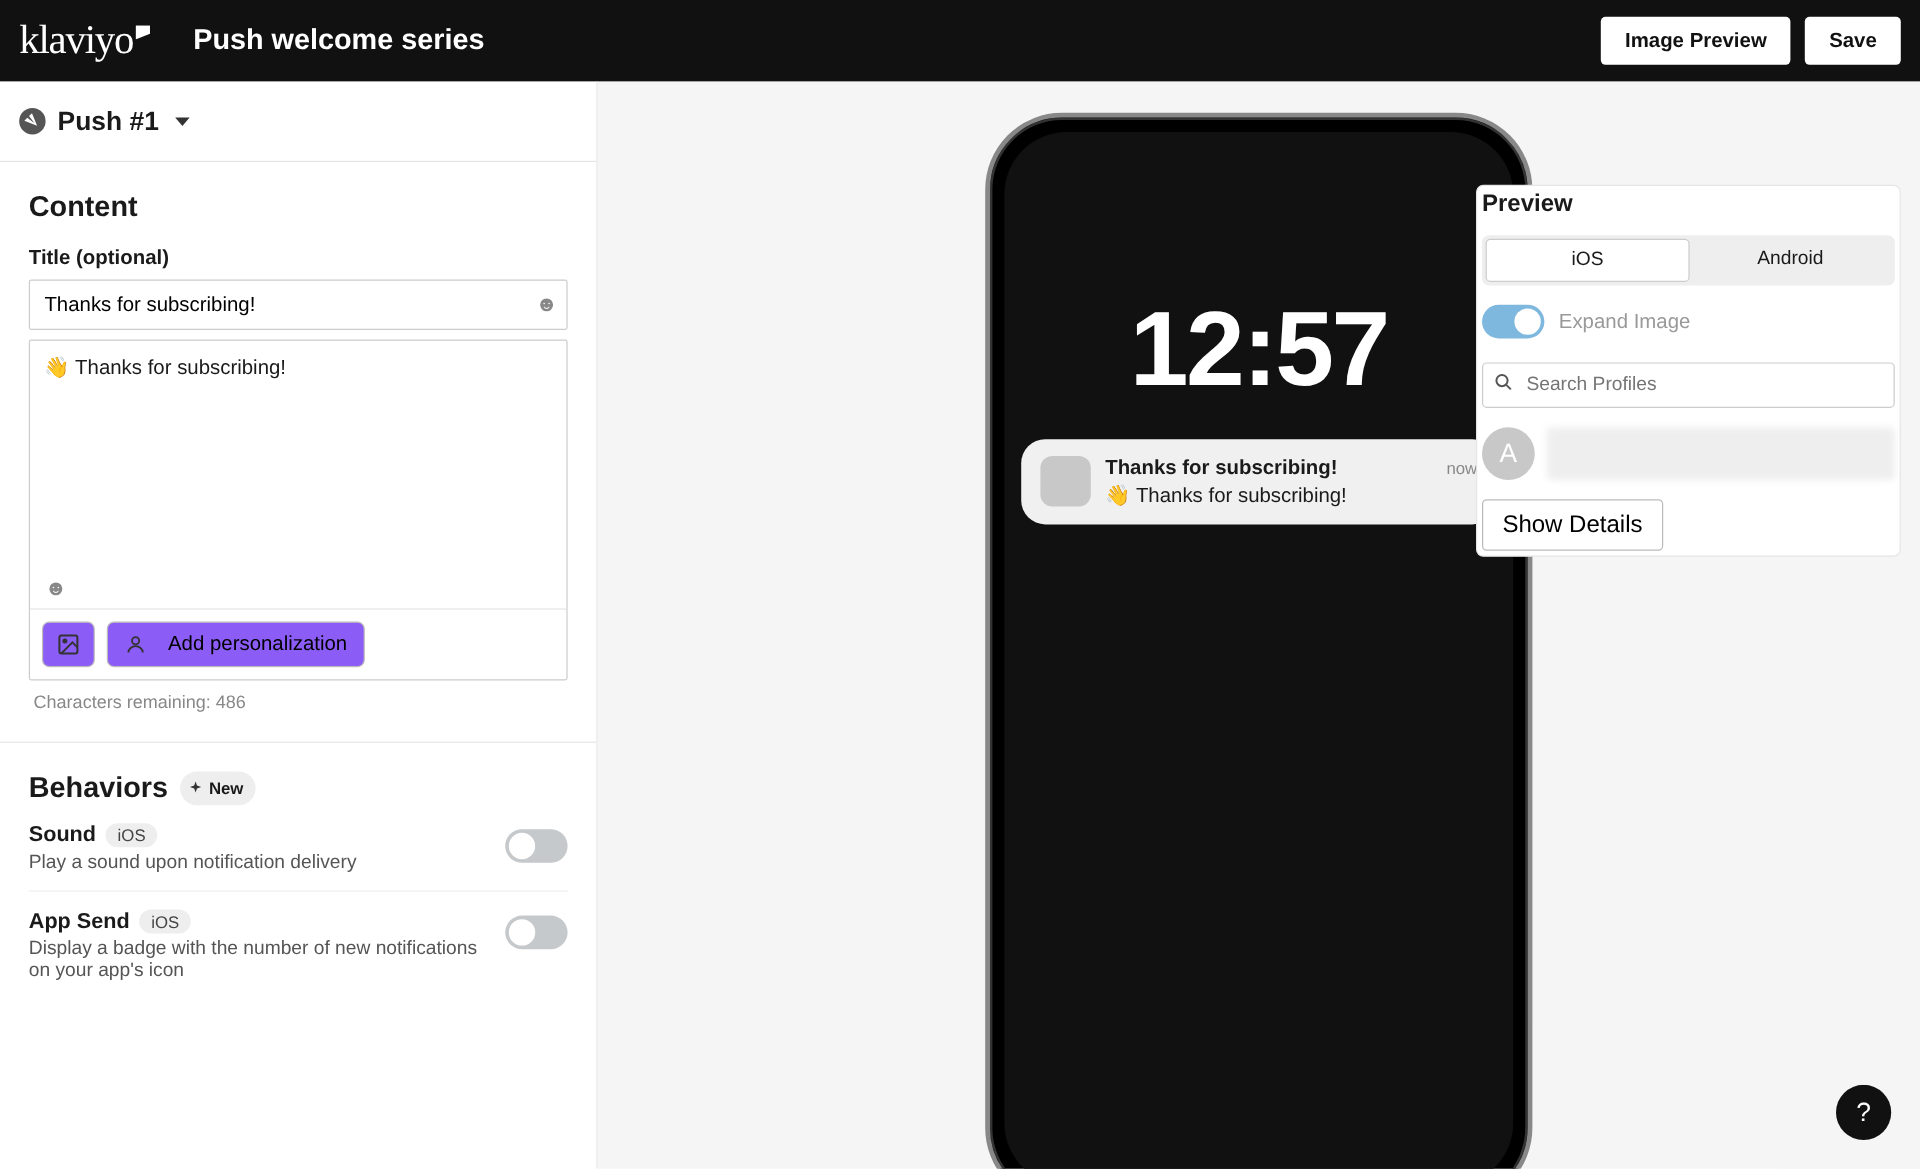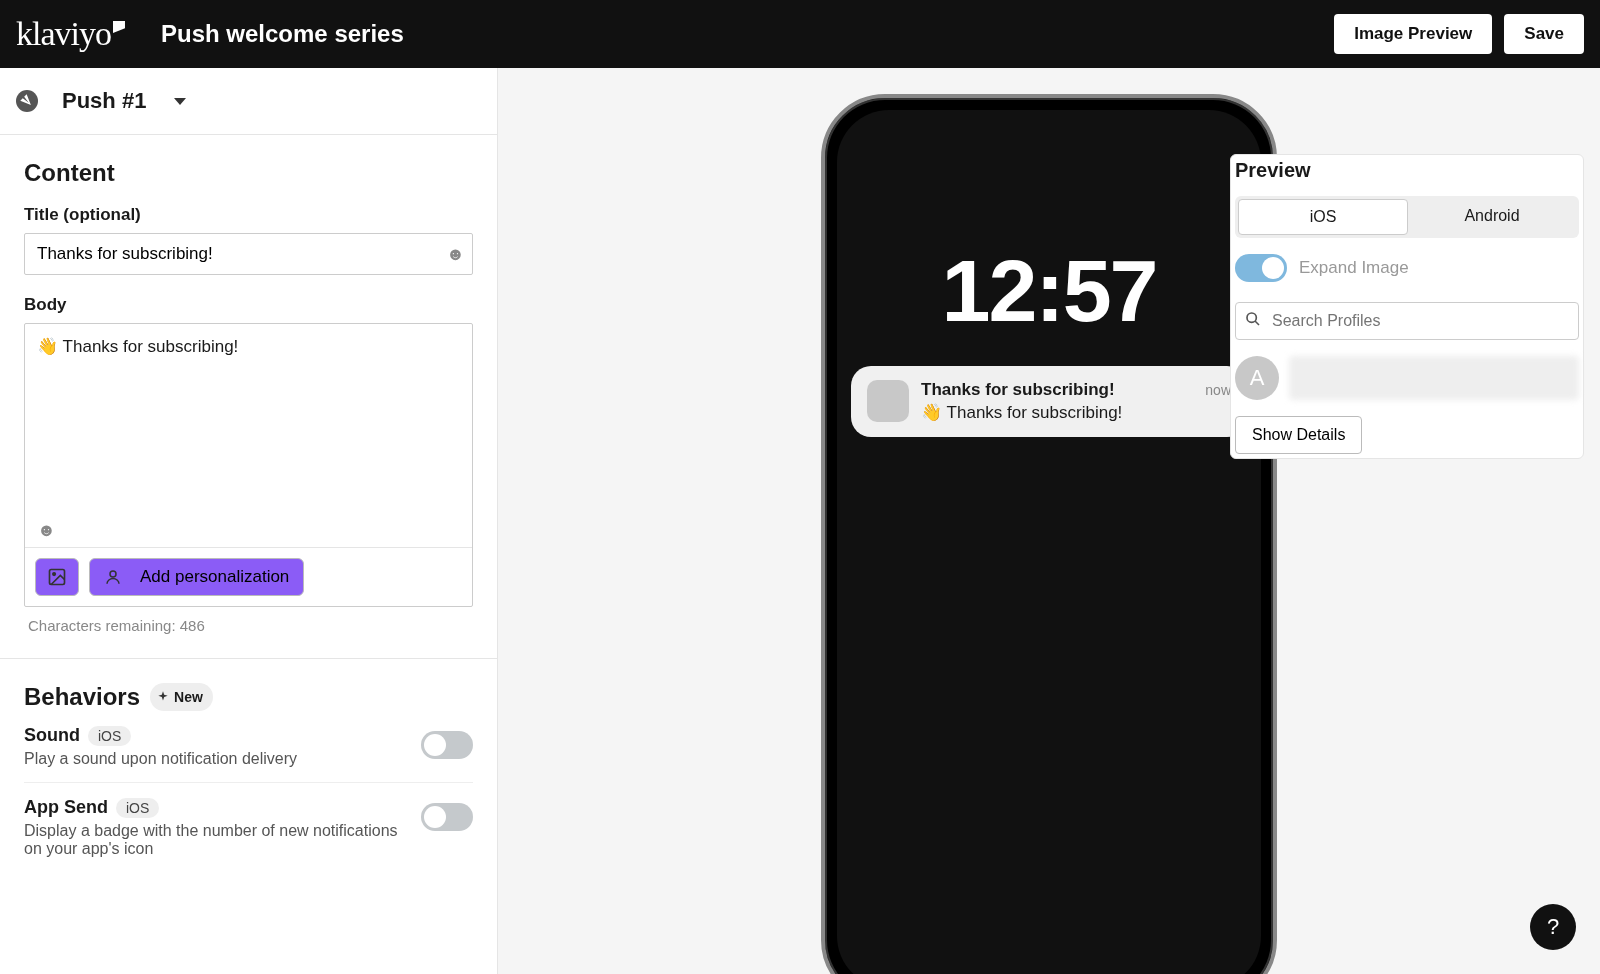--- a/index.html
+++ b/index.html
@@ -13,21 +13,21 @@
 .header-spacer { flex: 1; }
 .btn { border: none; padding: 10px 20px; font-size: 17px; font-weight: 600; border-radius: 4px; cursor: pointer; }
 .btn-white { background: #fff; color: #111; margin-left: 12px; }
 
 
 .main { display: flex; height: calc(100% - 68px); }
 .left-panel { width: 498px; border-right: 1px solid #e5e5e5; overflow-y: auto; background: #fff; }
 .center-panel { flex: 1; background: #f5f5f5; display: flex; justify-content: center; padding-top: 26px; position: relative; }
 
 
-.push-header { padding: 20px 16px 20px 16px; border-bottom: 1px solid #e5e5e5; display: flex; align-items: center; gap: 24px; }
+.push-header { padding: 20px 16px 20px 16px; border-bottom: 1px solid #e5e5e5; display: flex; align-items: center; gap: 10px; }
 .push-icon { width: 22px; height: 22px; border-radius: 50%; background: #555; display: flex; align-items: center; justify-content: center; }
 .push-icon svg { width: 12px; height: 12px; fill: #fff; transform: rotate(45deg); }
 .push-title { font-size: 22px; font-weight: 600; }
 .chevron-down { width: 0; height: 0; border-left: 6px solid transparent; border-right: 6px solid transparent; border-top: 7px solid #333; margin-left: 4px; }
 
 .section { padding: 24px; border-bottom: 1px solid #e5e5e5; }
 .section-title { font-size: 24px; font-weight: 700; margin-bottom: 18px; }
 .section-title-row { display: flex; gap: 10px; }
 .field-label { font-size: 17px; font-weight: 600; margin-bottom: 8px; }
 .input-wrap { position: relative; }
@@ -76,21 +76,21 @@
 .seg-btn.active { background: #fff; border: 1px solid #ccc; font-weight: 500; }
 .expand-row { display: flex; align-items: center; gap: 12px; margin-bottom: 20px; }
 .expand-row .toggle { margin: 0; }
 .expand-label { color: #999; font-size: 17px; }
 .search-wrap { position: relative; margin-bottom: 16px; }
 .search-input { width: 100%; border: 1px solid #ccc; padding: 9px 10px 9px 36px; font-size: 16px; border-radius: 4px; }
 .search-icon { position: absolute; left: 10px; top: 50%; transform: translateY(-50%); color: #666; }
 .profile-row { display: flex; align-items: center; gap: 10px; margin-bottom: 16px; }
 .avatar { width: 44px; height: 44px; border-radius: 50%; background: #c8c8c8; color: #fff; display: flex; align-items: center; justify-content: center; font-size: 22px; }
 .profile-blur { flex: 1; height: 44px; background: #eee; filter: blur(3px); border-radius: 4px; }
-.show-details { border: 1px solid #bbb; background: #fff; padding: 9px 16px; font-size: 16px; border-radius: 4px; cursor: pointer; }
+.show-details { border: 1px solid #bbb; background: #fff; padding: 9px 16px; font-size: 20px; border-radius: 4px; cursor: pointer; }
 
 .help-fab { position: fixed; right: 24px; bottom: 24px; width: 46px; height: 46px; background: #111; color: #fff; border-radius: 50%; display: flex; align-items: center; justify-content: center; font-size: 22px; cursor: pointer; }
 </style>
 </head>
 <body>
 
 <div class="header">
   <div class="logo">
     <span>klaviyo</span>
     <div class="logo-mark"></div>
@@ -116,21 +116,20 @@
 
     <div class="section">
       <div class="section-title">Content</div>
 
       <div class="field-label">Title (optional)</div>
       <div class="input-wrap">
         <input class="text-input" value="Thanks for subscribing!" style="">
         <span class="emoji-btn">☻</span>
       </div>
 
-      <div class="field-label" style="margin-top:20px;">Body</div>
       <div class="body-box">
         <div class="body-text" contenteditable="true" style="">
           <span>👋 Thanks for subscribing!</span>
         </div>
         <div class="emoji-row">☻</div>
         <div class="body-toolbar">
           <button class="toolbtn icon-only">
             <svg width="22" height="20" viewBox="0 0 24 24" fill="none" stroke="#333" stroke-width="2">
                 <rect x="3" y="3" width="18" height="18" rx="2"></rect>
                 <circle cx="8.5" cy="8.5" r="1.5" fill="#333"></circle>

